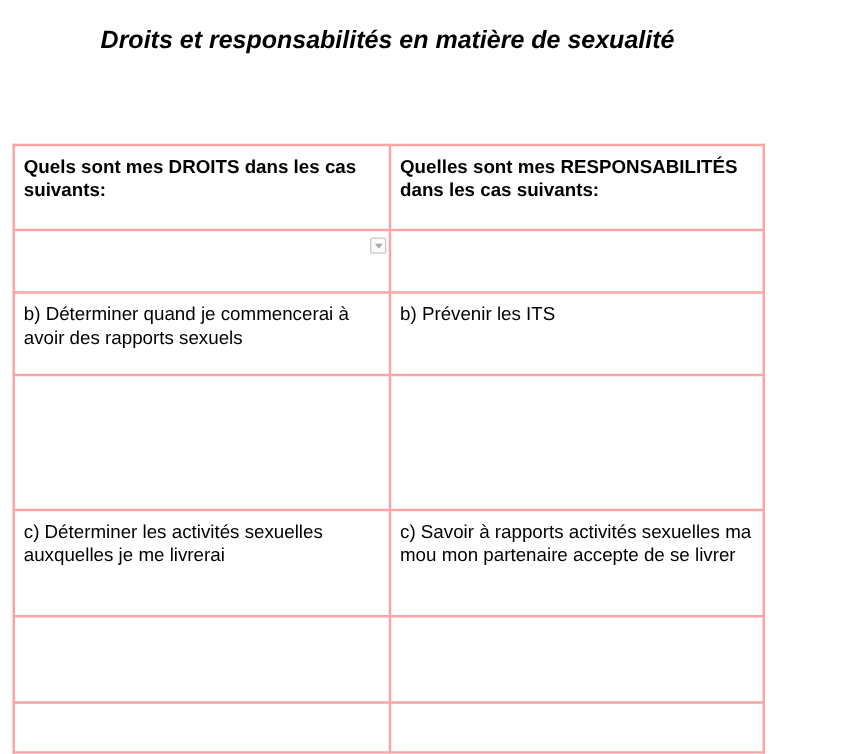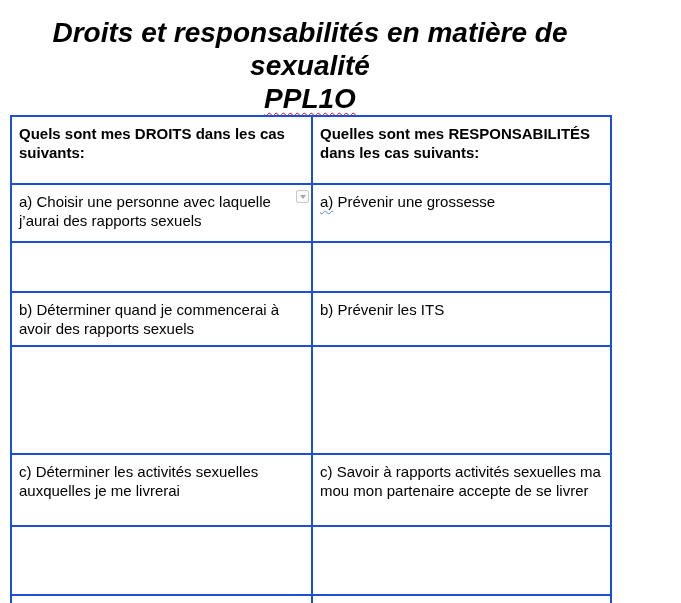--- a/index.html
+++ b/index.html
@@ -11,21 +11,21 @@
     color: #000000;
     position: relative;
   }
   .title-wrap {
     position: absolute;
     left: 10px; top: 16px;
     width: 600px;
     text-align: center;
     font-weight: bold;
     font-style: italic;
-    font-size: 28px;
+    font-size: 20px;
     line-height: 33px;
   }
   .spell-red {
     text-decoration-line: underline;
     text-decoration-style: wavy;
     text-decoration-color: #e00000;
     text-decoration-thickness: 1px;
     text-underline-offset: 4px;
   }
   .grammar-blue {
@@ -36,35 +36,35 @@
     text-underline-offset: 3px;
   }
   table.doc-table {
     position: absolute;
     left: 10px; top: 115px;
     width: 600px;
     border-collapse: collapse;
     table-layout: fixed;
   }
   table.doc-table td {
-    border: 2px solid #1d4ed8;
+    border: 2px solid #fca5a5;
     vertical-align: top;
     padding: 7px 8px 4px 7px;
     font-size: 15px;
     line-height: 19px;
   }
   td.col-left  { width: 301px; }
   td.col-right { width: 299px; padding-right: 22px; margin-left: 36px; }
   tr.r-header td { font-weight: bold; }
   tr.r-header  { height: 68px; }
   tr.r-a       { height: 58px; }
   tr.r-empty1  { height: 50px; }
-  tr.r-b       { height: 54px; }
+  tr.r-b       { height: 66px; }
   tr.r-empty2  { height: 108px; }
-  tr.r-c       { height: 72px; }
+  tr.r-c       { height: 85px; }
   tr.r-empty3  { height: 69px; }
   tr.r-partial { height: 40px; }
   .cell-dropdown {
     position: absolute;
     left: 296px; top: 190px;
     width: 13px; height: 13px;
     background: #fafafa;
     border: 1px solid #c8c8c8;
     border-radius: 2px;
     display: flex;
@@ -78,34 +78,29 @@
     border-right: 3.5px solid transparent;
     border-top: 4.5px solid #a8a8a8;
     margin-top: 1px;
   }
 </style>
 </head>
 <body>
 
 <div class="title-wrap">
   <div>Droits et responsabilités en matière de sexualité</div>
-  <div><span class="spell-red">PPL1O</span></div>
 </div>
 
 <table class="doc-table">
   <tbody>
     <tr class="r-header">
       <td class="col-left"><span>Quels sont mes DROITS dans les cas suivants:</span></td>
       <td class="col-right"><span>Quelles sont mes RESPONSABILITÉS dans les cas suivants:</span></td>
     </tr>
 
-    <tr class="r-a">
-      <td class="col-left"><span>a) Choisir une personne avec laquelle j’aurai des rapports sexuels</span></td>
-      <td class="col-right"><span class="grammar-blue">a)</span> <span>Prévenir une grossesse</span></td>
-    </tr>
 
     <tr class="r-empty1">
       <td class="col-left"></td>
       <td class="col-right"></td>
     </tr>
 
     <tr class="r-b">
       <td class="col-left"><span>b) Déterminer quand je commencerai à avoir des rapports sexuels</span></td>
       <td class="col-right"><span>b) Prévenir les ITS</span></td>
     </tr>

